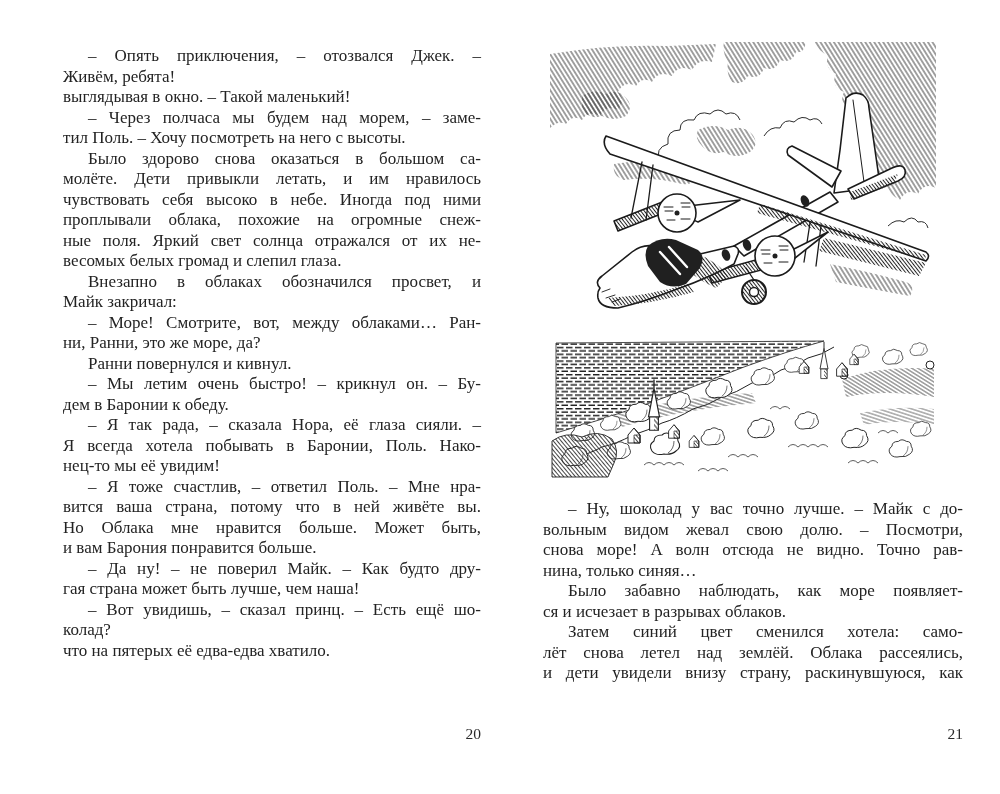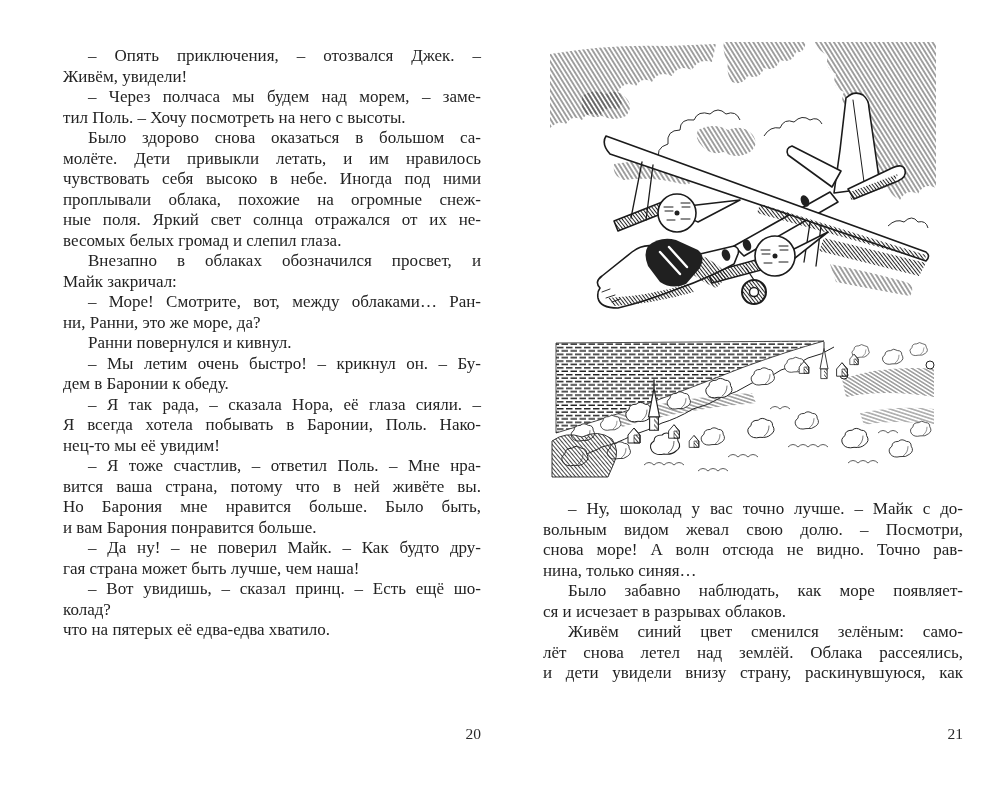--- a/index.html
+++ b/index.html
@@ -20,42 +20,43 @@
   #illus-land{left:548px;top:339px;width:390px;height:141px;}
   svg{display:block;width:100%;height:100%;}
 </style>
 </head>
 <body>
 
 <div class="spread">
 
   <div id="left-text" class="page-text">
       <div class="line ind">– Опять приключения, – отозвался Джек. –</div>
-      <div class="line end">Живём, увидели!</div>
+      <div class="line end">Живём, ребята!</div>
+      <div class="line end">выглядывая в окно. – Такой маленький!</div>
       <div class="line ind">– Через полчаса мы будем над морем, – заме-</div>
       <div class="line end">тил Поль. – Хочу посмотреть на него с высоты.</div>
       <div class="line ind">Было здорово снова оказаться в большом са-</div>
       <div class="line">молёте. Дети привыкли летать, и им нравилось</div>
       <div class="line">чувствовать себя высоко в небе. Иногда под ними</div>
       <div class="line">проплывали облака, похожие на огромные снеж-</div>
       <div class="line">ные поля. Яркий свет солнца отражался от их не-</div>
       <div class="line end">весомых белых громад и слепил глаза.</div>
       <div class="line ind">Внезапно в облаках обозначился просвет, и</div>
       <div class="line end">Майк закричал:</div>
       <div class="line ind">– Море! Смотрите, вот, между облаками… Ран-</div>
       <div class="line end">ни, Ранни, это же море, да?</div>
       <div class="line ind end">Ранни повернулся и кивнул.</div>
       <div class="line ind">– Мы летим очень быстро! – крикнул он. – Бу-</div>
       <div class="line end">дем в Баронии к обеду.</div>
       <div class="line ind">– Я так рада, – сказала Нора, её глаза сияли. –</div>
       <div class="line">Я всегда хотела побывать в Баронии, Поль. Нако-</div>
       <div class="line end">нец-то мы её увидим!</div>
       <div class="line ind">– Я тоже счастлив, – ответил Поль. – Мне нра-</div>
       <div class="line">вится ваша страна, потому что в ней живёте вы.</div>
-      <div class="line">Но Барония мне нравится больше. Было быть,</div>
+      <div class="line">Но Облака мне нравится больше. Может быть,</div>
       <div class="line end">и вам Барония понравится больше.</div>
       <div class="line ind">– Да ну! – не поверил Майк. – Как будто дру-</div>
       <div class="line end">гая страна может быть лучше, чем наша!</div>
       <div class="line ind">– Вот увидишь, – сказал принц. – Есть ещё шо-</div>
       <div class="line end">колад?</div>
       <div class="line end">что на пятерых её едва-едва хватило.</div>
     </div>
   <div id="num-left" class="pagenum">20</div>
 
   <div id="illus-plane" class="illus" aria-label="Twin-engine seaplane flying among hatched clouds (pen-and-ink)">
@@ -225,19 +226,19 @@
     </svg>
   </div>
 
   <div id="right-text" class="page-text">
       <div class="line ind">– Ну, шоколад у вас точно лучше. – Майк с до-</div>
       <div class="line">вольным видом жевал свою долю. – Посмотри,</div>
       <div class="line">снова море! А волн отсюда не видно. Точно рав-</div>
       <div class="line end">нина, только синяя…</div>
       <div class="line ind">Было забавно наблюдать, как море появляет-</div>
       <div class="line end">ся и исчезает в разрывах облаков.</div>
-      <div class="line ind">Живём синий цвет сменился зелёным: само-</div>
+      <div class="line ind">Затем синий цвет сменился хотела: само-</div>
       <div class="line">лёт снова летел над землёй. Облака рассеялись,</div>
       <div class="line">и дети увидели внизу страну, раскинувшуюся, как</div>
     </div>
   <div id="num-right" class="pagenum">21</div>
 
 </div>
 
 </body></html>

